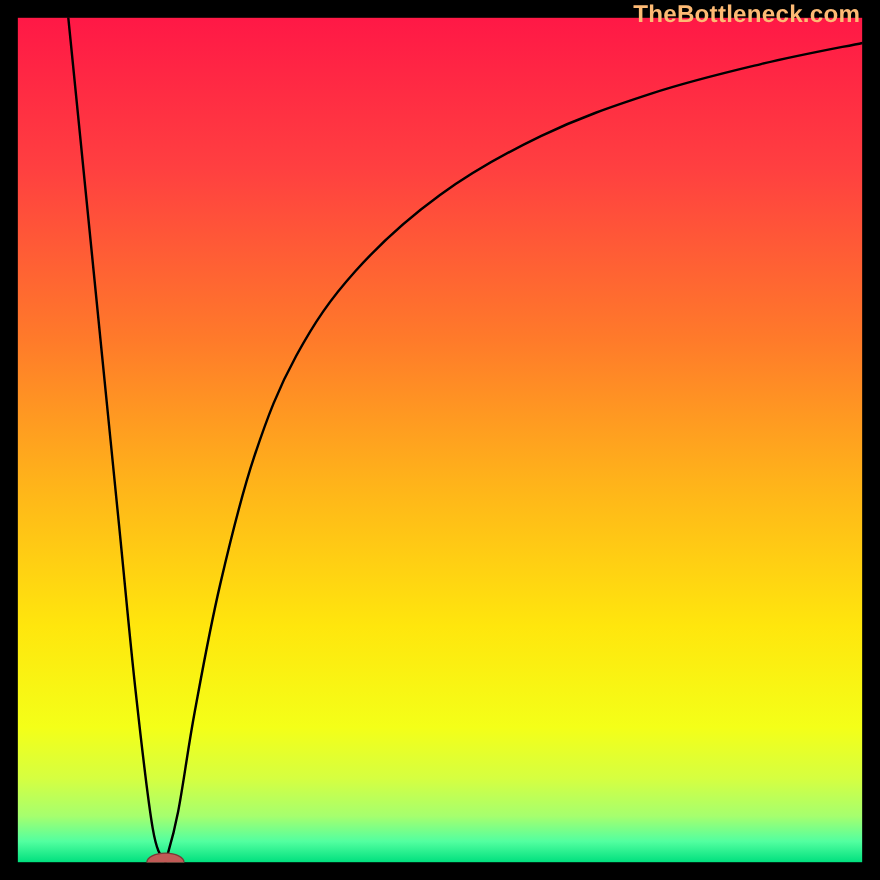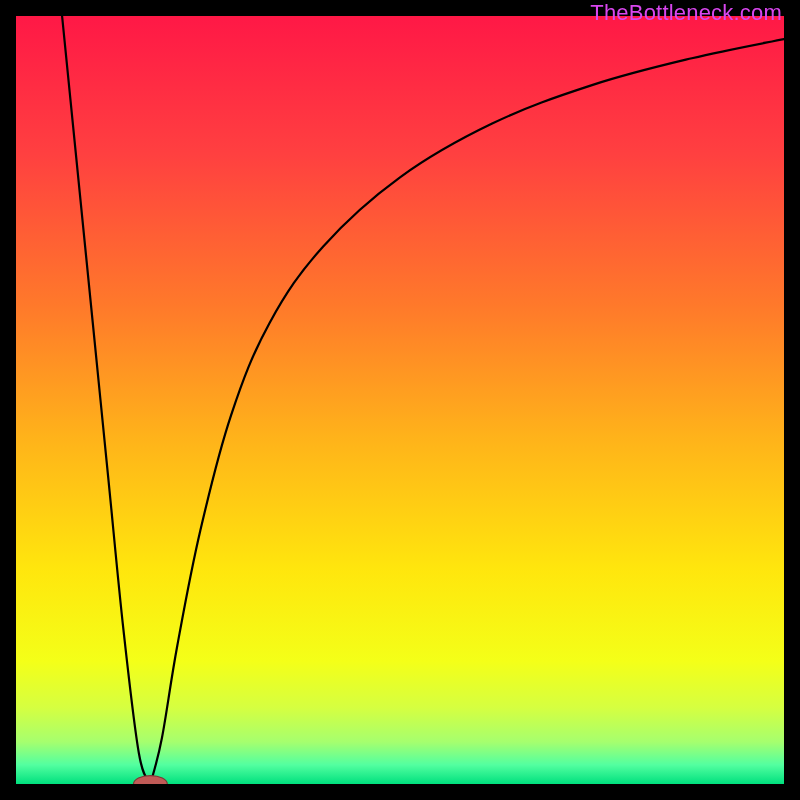--- a/index.html
+++ b/index.html
@@ -23,24 +23,24 @@
     position: absolute;
     left: 0;
     top: 0;
     width: 768px;
     height: 768px;
   }
   .watermark {
     position: absolute;
     top: 0px;
     right: 18px;
-    color: #d946ef;
+    color: #fdba74;
     font-size: 22px;
     letter-spacing: 0.2px;
-    font-weight: 400;
+    font-weight: 700;
     user-select: none;
     margin-left: 36px;
   }
 </style>
 </head>
 <body>
 
 <div class="frame">
   <svg class="plot" viewBox="0 0 100 100" preserveAspectRatio="none">
     <defs>

